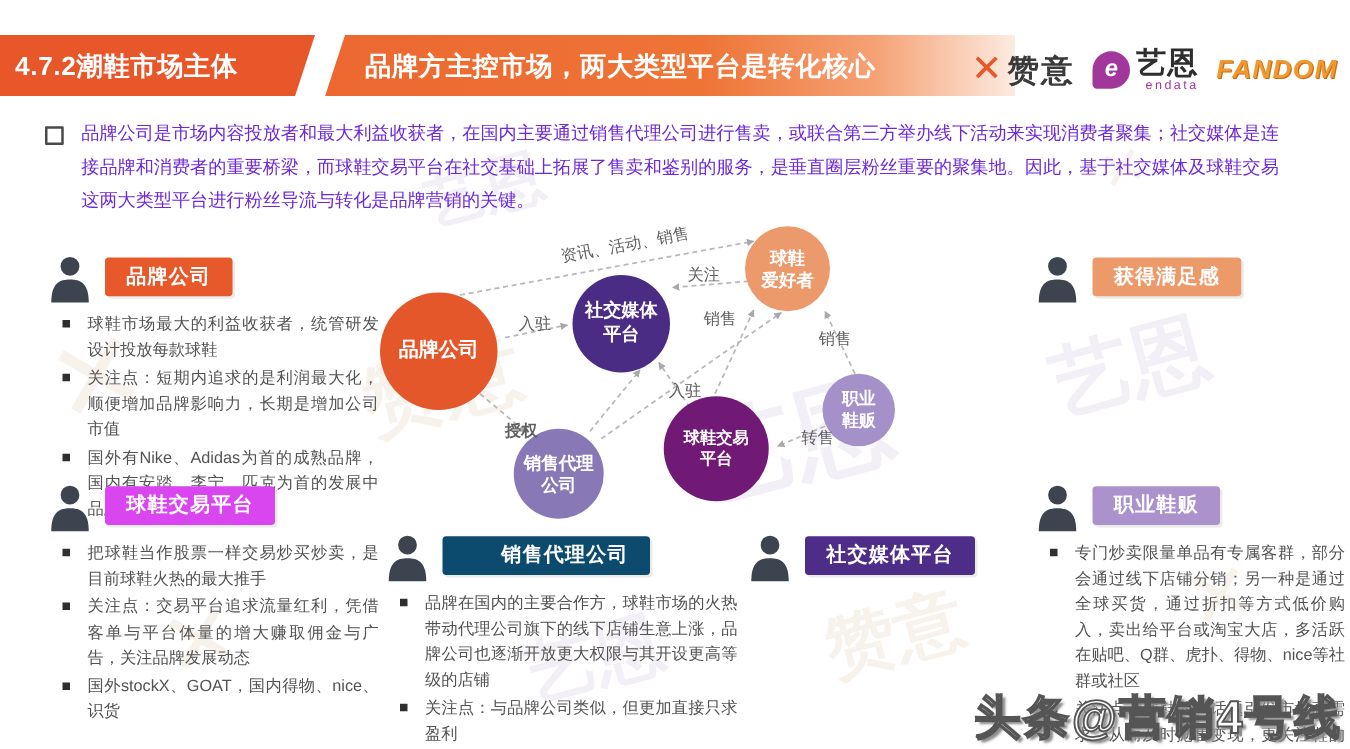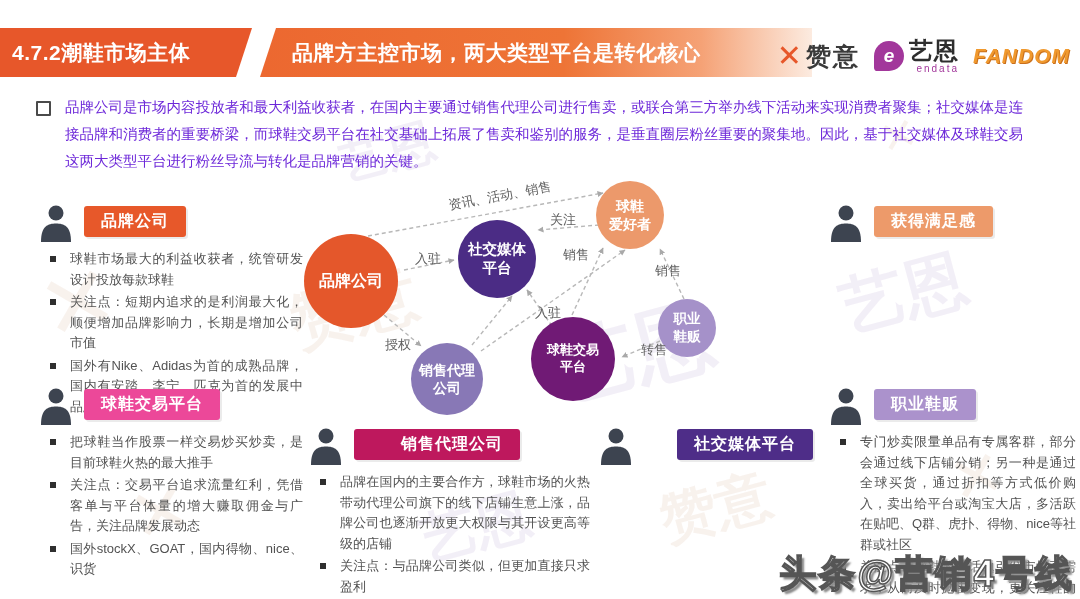--- a/index.html
+++ b/index.html
@@ -53,23 +53,23 @@
   .person{flex:0 0 auto;width:36px;height:40px;}
   .pill{
     margin-top:3px;color:#fff;font-size:16px;font-weight:bold;letter-spacing:1px;
     padding:5px 17px;border-radius:3px;box-shadow:2px 2px 0 rgba(0,0,0,.08);
   }
   .sec ul{list-style:none;margin:0;padding:0 0 0 12px;}
   .sec li{display:flex;margin-bottom:2px;}
   .sec li .sq{flex:0 0 auto;width:6px;height:6px;background:#2f2f2f;margin:7px 14px 0 0;}
   .sec li .btx{font-size:13px;line-height:20.5px;color:#525252;text-align:justify;}
   .bg-brand{background:#e7582a;}
-  .bg-trade{background:#ec4899;}
-  .bg-agent{background:#be185d;padding-left:47px;}
-  .bg-social{background:#4e2d88;margin-left:33px;}
+  .bg-trade{background:#d946ef;}
+  .bg-agent{background:#0c4a6e;padding-left:47px;}
+  .bg-social{background:#4e2d88;}
   .bg-fans{background:#ed9a6a;}
   .bg-scalper{background:#ab92cc;}
   #sec-brand{left:38px;top:203px;}
   #sec-trade{left:38px;top:386px;}
   #sec-agent{left:308px;top:426px;width:282px;}
   #sec-social{left:598px;top:426px;width:278px;}
   #sec-fans{left:828px;top:203px;width:248px;}
   #sec-scalper{left:828px;top:386px;width:248px;}
   
   .diagram{position:absolute;left:300px;top:173px;width:470px;height:252px;z-index:1;}
@@ -80,21 +80,21 @@
   }
   #node-brand{left:4px;top:61px;width:94px;height:94px;background:#e4572b;font-size:16px;}
   #node-social{left:158px;top:47px;width:78px;height:78px;background:#4b2c85;font-size:14.5px;}
   #node-fans{left:296px;top:8px;width:68px;height:68px;background:#ec996b;font-size:14px;}
   #node-exchange{left:231px;top:144px;width:84px;height:84px;background:#701a75;font-size:13px;}
   #node-agent{left:111px;top:170px;width:72px;height:72px;background:#8878b6;font-size:14px;}
   #node-scalper{left:358px;top:126px;width:58px;height:58px;background:#a591c9;font-size:13.5px;}
   .edge-label{position:absolute;font-size:13px;color:#5f5f5f;white-space:nowrap;}
   #lbl-info{left:148px;top:14px;transform:rotate(-10.5deg);}
   #lbl-join-brand{left:115px;top:77px;}
-  #lbl-auth{left:85px;top:163px;}
+  #lbl-auth{left:104px;top:163px;font-weight:bold;}
   #lbl-follow{left:250px;top:38px;text-align:right;}
   #lbl-sale-exchange{left:263px;top:73px;}
   #lbl-sale-scalper{left:355px;top:89px;}
   #lbl-join-exchange{left:235px;top:131px;}
   #lbl-resale{left:341px;top:168px;text-align:right;}
   
   .footer-wm{
     position:absolute;right:6px;bottom:0px;z-index:5;
     font-size:37px;font-weight:900;color:#ffffff;letter-spacing:2px;
     -webkit-text-stroke:1.5px #555;

